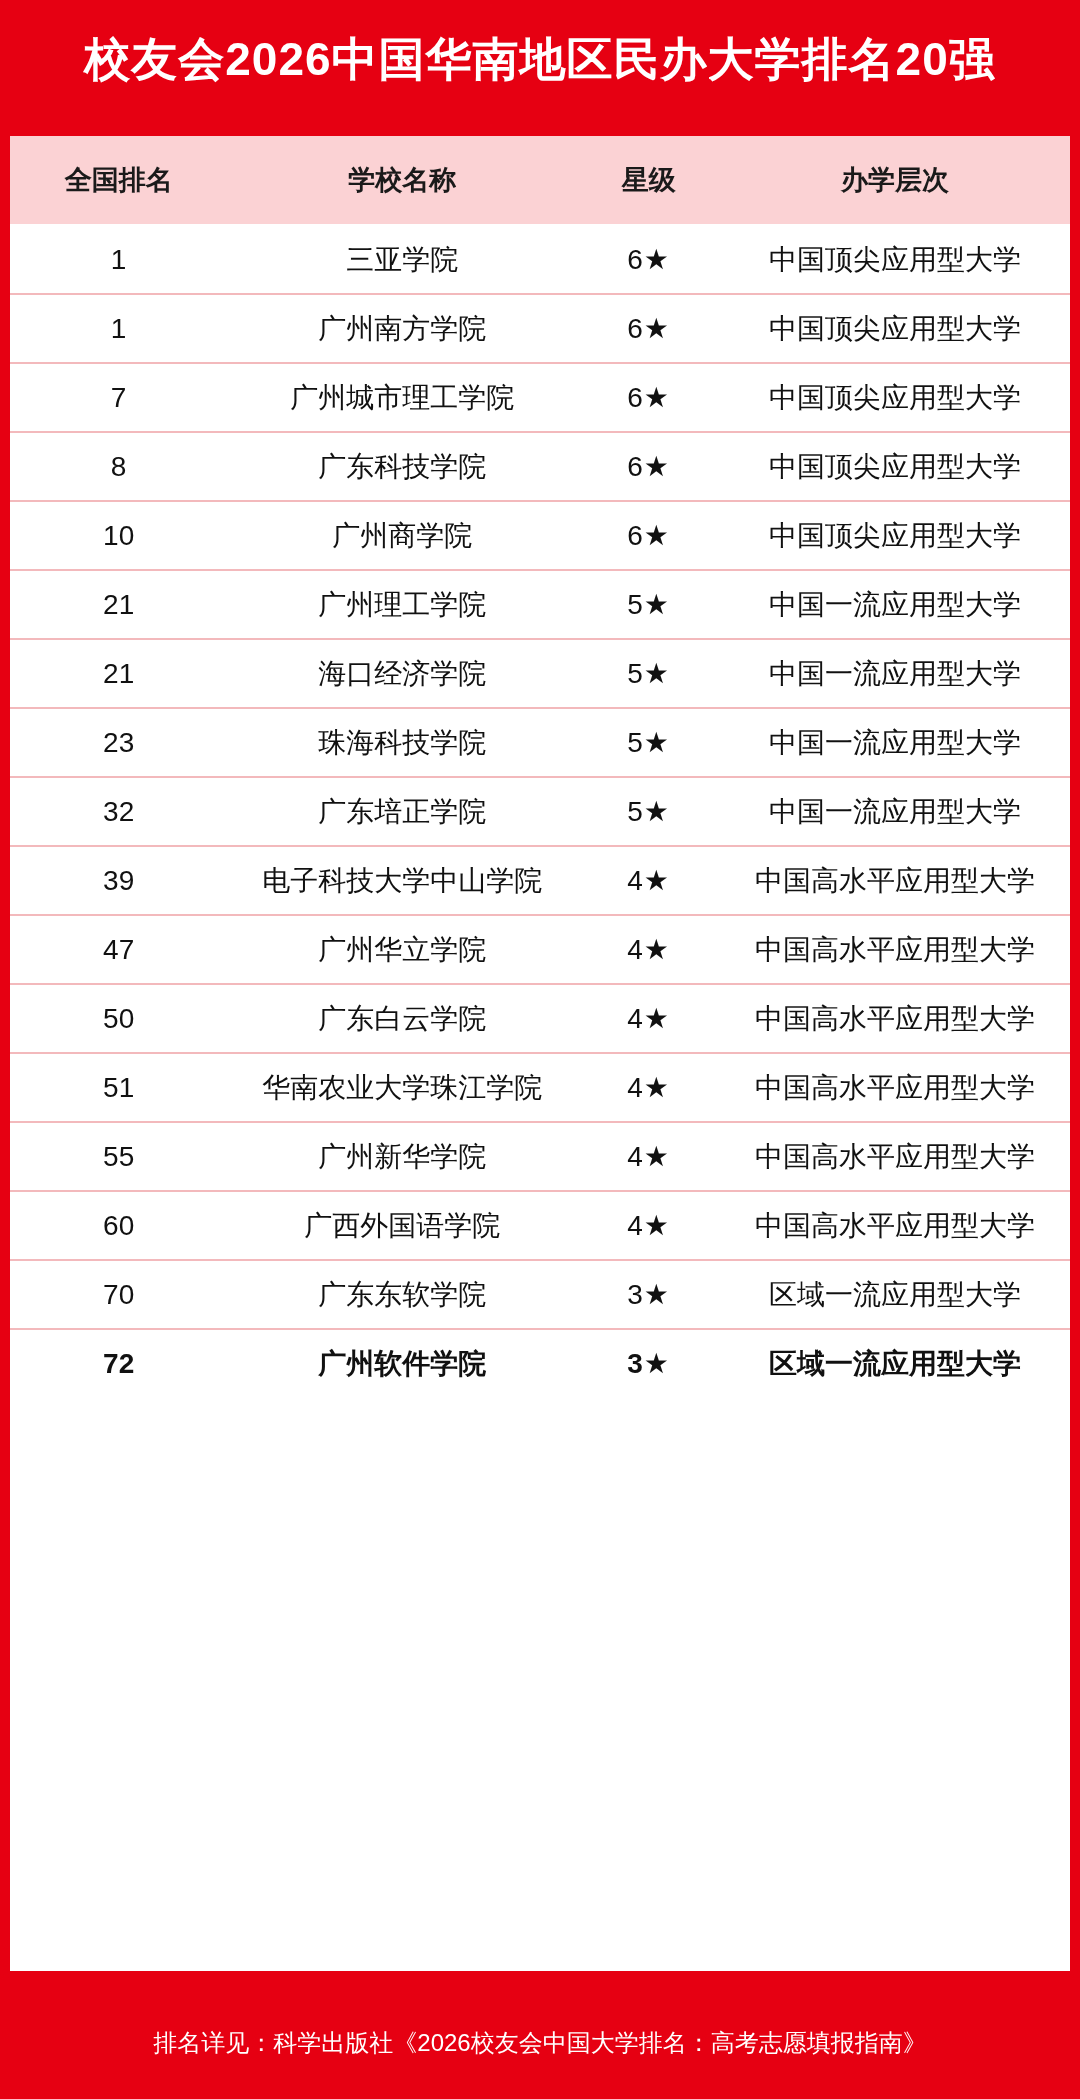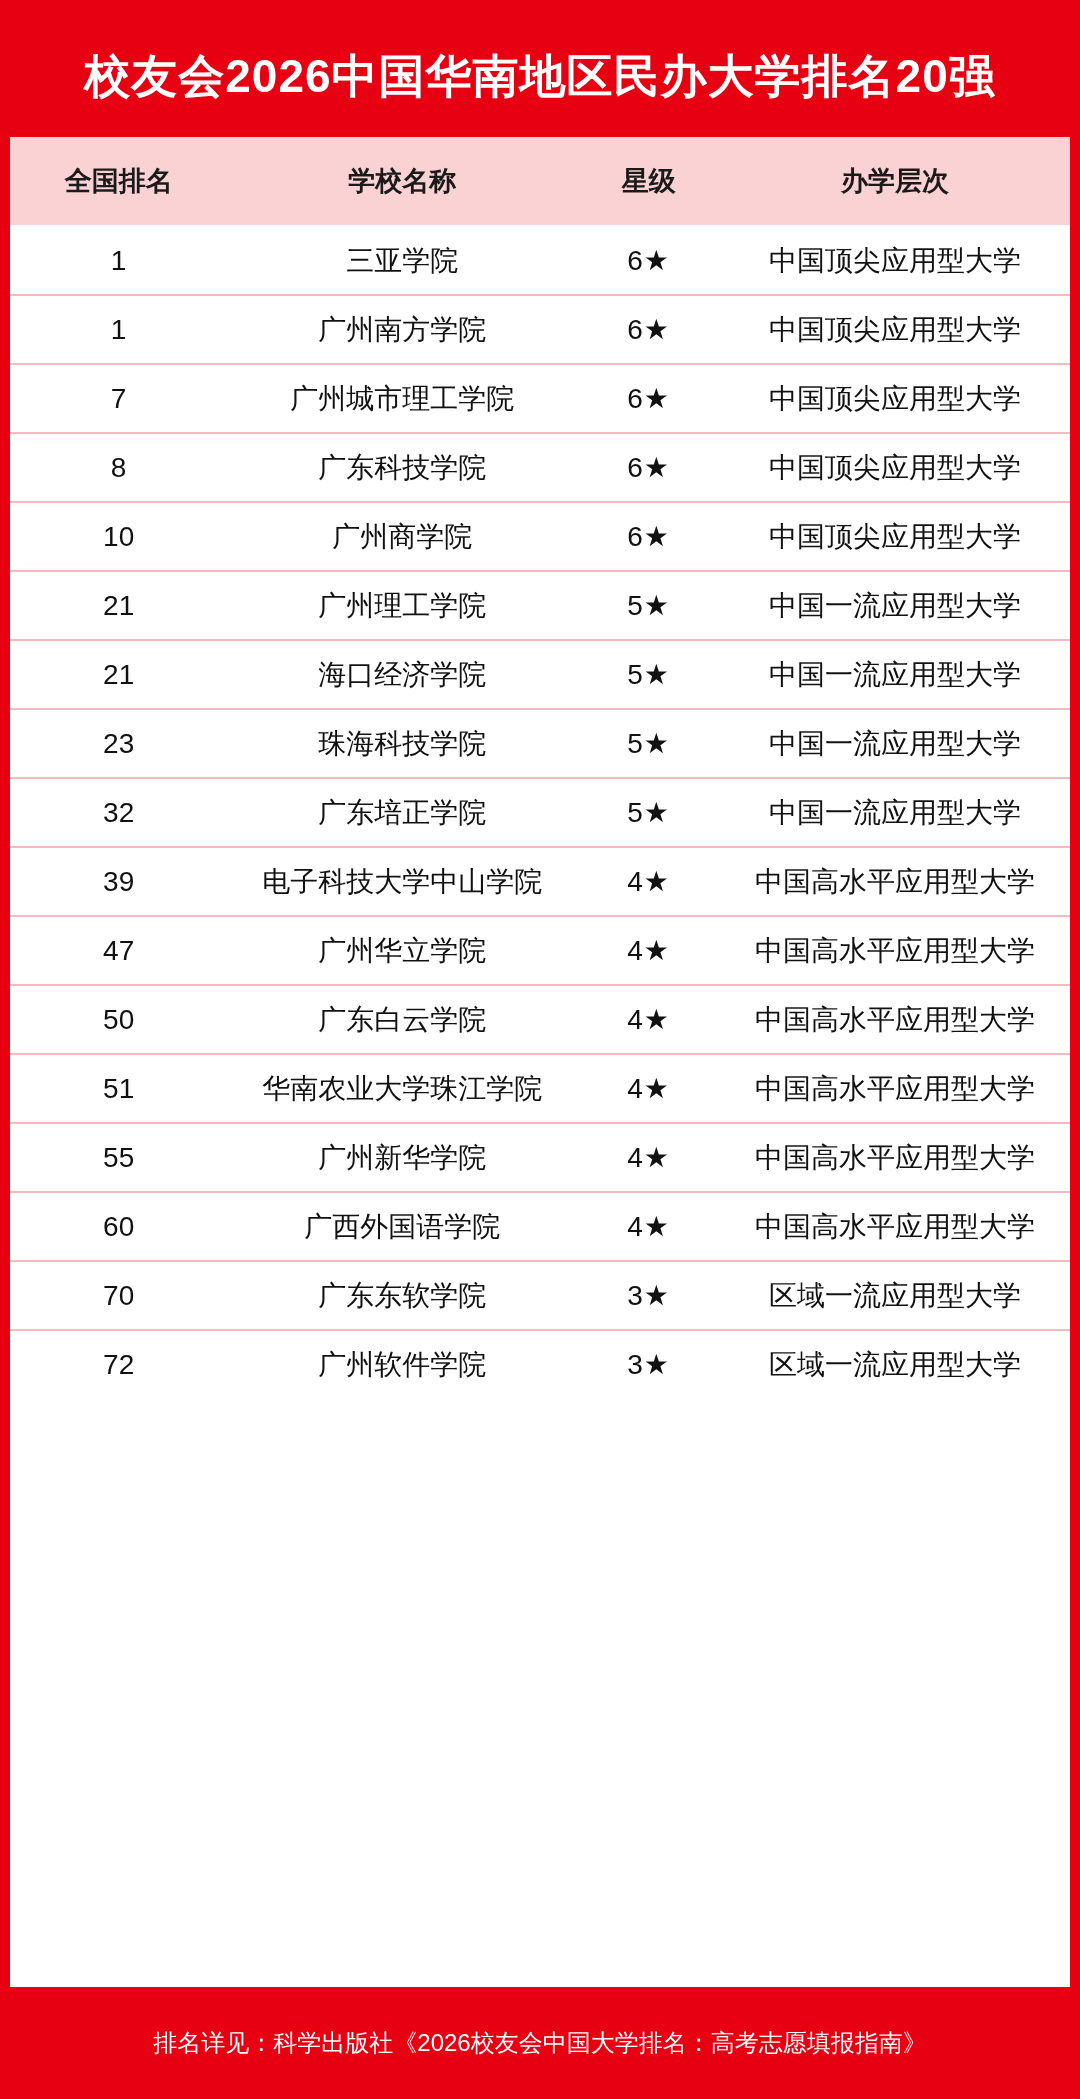--- a/index.html
+++ b/index.html
@@ -21,32 +21,31 @@
     display: flex;
     flex-direction: column;
   }
   .title-bar {
     height: 120px;
     display: flex;
     align-items: center;
     justify-content: center;
     background: #e60012;
     flex: 0 0 auto;
-    margin-top: 17px;
   }
   .title-bar .title-text {
     color: #ffffff;
     font-size: 46px;
     font-weight: bold;
     letter-spacing: 1px;
     white-space: nowrap;
   }
   .table-wrap {
     flex: 1 1 auto;
-    margin: 0 10px;
+    margin: 16px 10px;
     background: #ffffff;
     display: flex;
     flex-direction: column;
   }
   table.rank-table {
     width: 100%;
     border-collapse: collapse;
     table-layout: fixed;
   }
   table.rank-table col.c1 { width: 20.5%; }
@@ -70,20 +69,21 @@
     font-size: 27px;
     color: #111111;
     border-bottom: 2px solid #f3b9bc;
     padding: 0;
     background: #ffffff;
     white-space: nowrap;
     overflow: hidden;
   }
   tbody tr:last-child td {
     border-bottom: none;
+    font-weight: bold;
   }
   td.rank-cell {
     font-size: 28px;
   }
   td.star-cell {
     font-size: 28px;
     letter-spacing: 1px;
   }
   td.name-cell, td.level-cell {
     font-size: 28px;

